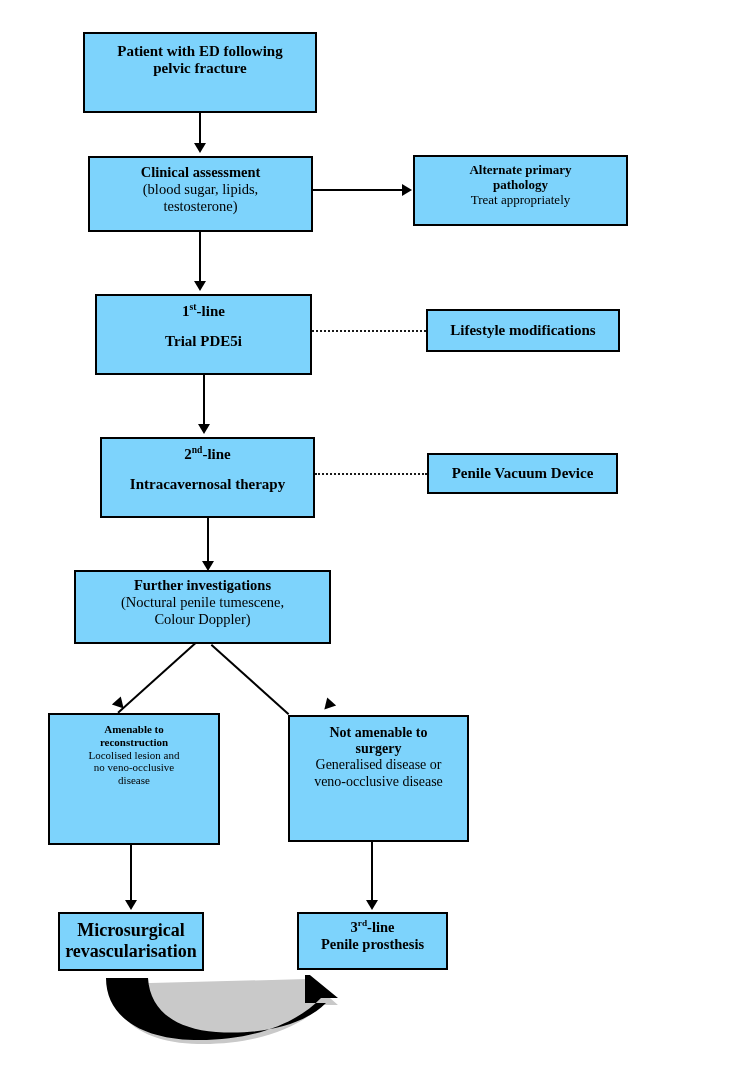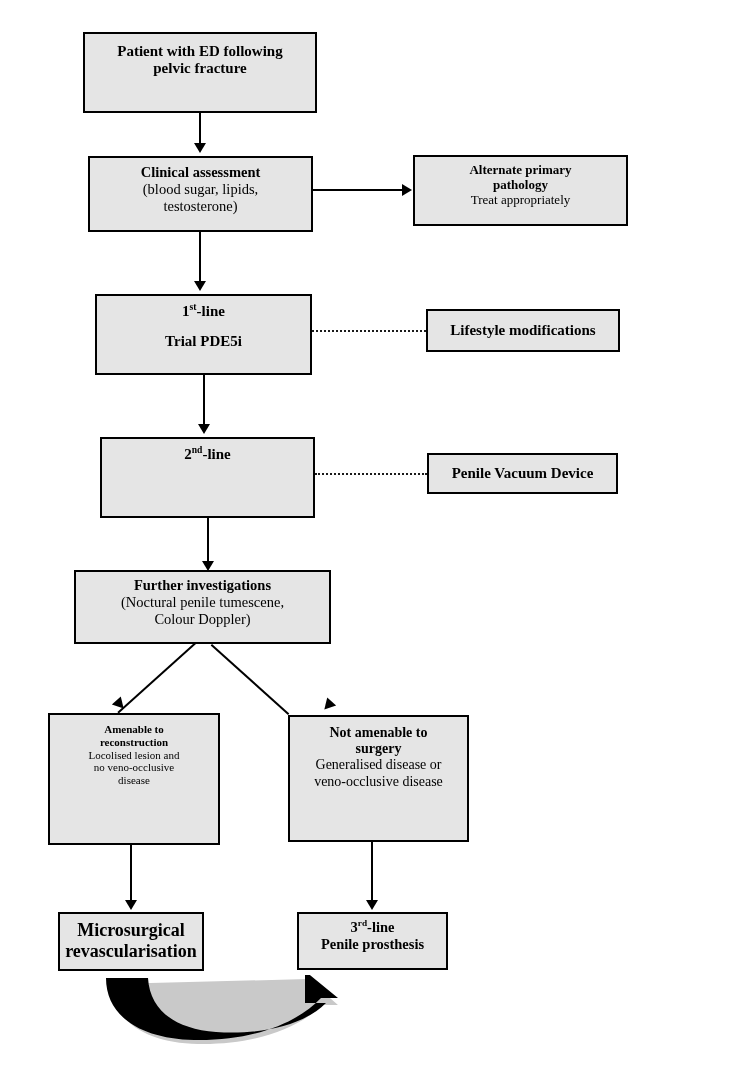--- a/index.html
+++ b/index.html
@@ -12,21 +12,21 @@
     width: 750px;
     height: 1074px;
     background: #ffffff;
     font-family: "Liberation Serif", "DejaVu Serif", serif;
     overflow: hidden;
   }
   .node {
     position: absolute;
     box-sizing: border-box;
     border: 2px solid #000000;
-    background: #e5e5e5;
+    background: #7dd3fc;
     display: flex;
     flex-direction: column;
     align-items: center;
     color: #000000;
     line-height: 1.16;
   }
   .node .ln {
     display: block;
     width: 100%;
     text-align: center;
@@ -130,20 +130,21 @@
 
   <div class="node" style="left:426px; top:309px; width:194px; height:43px; justify-content:center; font-size:15px;">
     <span class="ln b">Lifestyle modifications</span>
   </div>
 
   <div class="vline" style="left:203px; top:375px; height:50px;"></div>
   <div class="arrow-down" style="left:198px; top:424px;"></div>
 
   <div class="node" style="left:100px; top:437px; width:215px; height:81px; justify-content:flex-start; padding-top:7px; font-size:15px;">
     <span class="ln b"><span>2</span><sup>nd</sup><span>-line</span></span>
+    <span class="ln b" style="margin-top:13px;">Intracavernosal therapy</span>
   </div>
 
   <div class="dotline" style="left:315px; top:473px; width:112px;"></div>
 
   <div class="node" style="left:427px; top:453px; width:191px; height:41px; justify-content:center; font-size:15px;">
     <span class="ln b">Penile Vacuum Device</span>
   </div>
 
   <div class="vline" style="left:207px; top:518px; height:44px;"></div>
   <div class="arrow-down" style="left:202px; top:561px;"></div>

